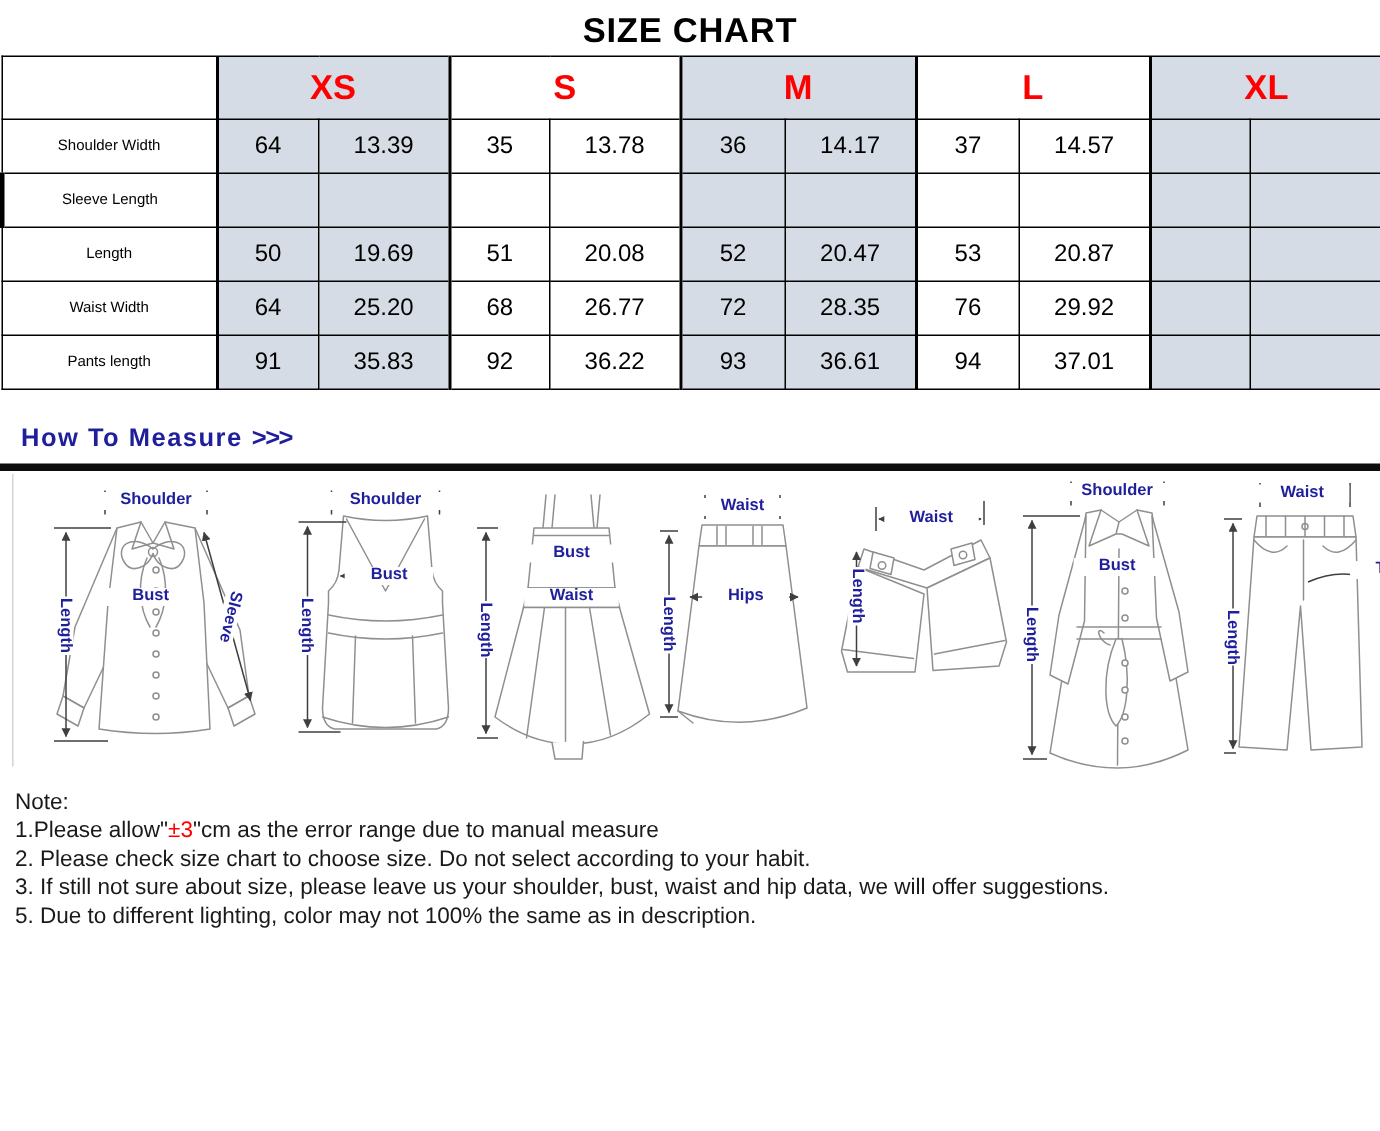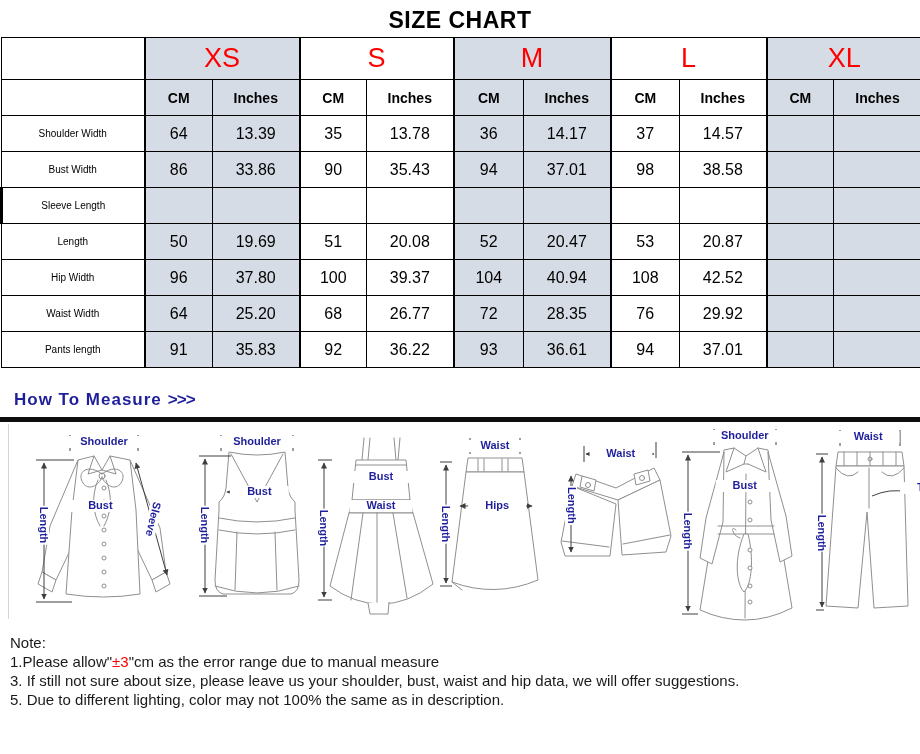--- a/index.html
+++ b/index.html
@@ -14,21 +14,21 @@
   }
   
   table.size{border-collapse:collapse;table-layout:fixed;width:920px;}
   table.size th,table.size td{
     border:1px solid #000;text-align:center;vertical-align:middle;
     padding:0;overflow:hidden;white-space:nowrap;background:#fff;
   }
   table.size .g{background:#d6dce5;}
   table.size .gl{border-left-width:2px;}
   table.size .soft{border-left:1px solid #8a8a8a;}
-  tr.size-row th{height:41px;font-size:27px;font-weight:normal;color:#ff0000;}
+  tr.size-row th{height:41px;font-size:23px;font-weight:bold;color:#ff0000;}
   tr.unit-row th{height:35px;font-size:14px;font-weight:bold;}
   td.rowlabel{height:35px;font-size:10px;}
   td.rowlabel.green-edge{border-left:3px solid #000000;}
   td.val{font-size:16px;}
   
   .measure-head{
     margin:22px 0 0 14px;font-size:17px;font-weight:bold;
     color:#1f1f9c;letter-spacing:1px;height:21px;
   }
   .measure-head .arrows{margin-left:6px;letter-spacing:-1px;}
@@ -86,62 +86,36 @@
   </colgroup>
   <thead>
     <tr class="size-row" id="size-row">
         <th></th>
         <th colspan="2" class="g gl">XS</th>
         <th colspan="2" class="gl">S</th>
         <th colspan="2" class="g gl">M</th>
         <th colspan="2" class="gl">L</th>
         <th colspan="2" class="g gl">XL</th>
       </tr>
-    <tr class="unit-row" id="unit-row">
-        <th></th>
-        <th class="g gl">CM</th>
-        <th class="g ">Inches</th>
-        <th class="gl">CM</th>
-        <th class="">Inches</th>
-        <th class="g gl">CM</th>
-        <th class="g ">Inches</th>
-        <th class="gl">CM</th>
-        <th class="">Inches</th>
-        <th class="g gl">CM</th>
-        <th class="g ">Inches</th>
-      </tr>
   </thead>
   <tbody id="table-body">
       <tr>
         <td class="rowlabel">Shoulder Width</td>
         <td class="val g gl">64</td>
         <td class="val g soft">13.39</td>
         <td class="val gl">35</td>
         <td class="val soft">13.78</td>
         <td class="val g gl">36</td>
         <td class="val g soft">14.17</td>
         <td class="val gl">37</td>
         <td class="val soft">14.57</td>
         <td class="val g gl"></td>
         <td class="val g soft"></td>
       </tr>
       <tr>
-        <td class="rowlabel">Bust Width</td>
-        <td class="val g gl">86</td>
-        <td class="val g soft">33.86</td>
-        <td class="val gl">90</td>
-        <td class="val soft">35.43</td>
-        <td class="val g gl">94</td>
-        <td class="val g soft">37.01</td>
-        <td class="val gl">98</td>
-        <td class="val soft">38.58</td>
-        <td class="val g gl"></td>
-        <td class="val g soft"></td>
-      </tr>
-      <tr>
         <td class="rowlabel green-edge">Sleeve Length</td>
         <td class="val g gl"></td>
         <td class="val g soft"></td>
         <td class="val gl"></td>
         <td class="val soft"></td>
         <td class="val g gl"></td>
         <td class="val g soft"></td>
         <td class="val gl"></td>
         <td class="val soft"></td>
         <td class="val g gl"></td>
@@ -150,33 +124,20 @@
       <tr>
         <td class="rowlabel">Length</td>
         <td class="val g gl">50</td>
         <td class="val g soft">19.69</td>
         <td class="val gl">51</td>
         <td class="val soft">20.08</td>
         <td class="val g gl">52</td>
         <td class="val g soft">20.47</td>
         <td class="val gl">53</td>
         <td class="val soft">20.87</td>
-        <td class="val g gl"></td>
-        <td class="val g soft"></td>
-      </tr>
-      <tr>
-        <td class="rowlabel">Hip Width</td>
-        <td class="val g gl">96</td>
-        <td class="val g soft">37.80</td>
-        <td class="val gl">100</td>
-        <td class="val soft">39.37</td>
-        <td class="val g gl">104</td>
-        <td class="val g soft">40.94</td>
-        <td class="val gl">108</td>
-        <td class="val soft">42.52</td>
         <td class="val g gl"></td>
         <td class="val g soft"></td>
       </tr>
       <tr>
         <td class="rowlabel">Waist Width</td>
         <td class="val g gl">64</td>
         <td class="val g soft">25.20</td>
         <td class="val gl">68</td>
         <td class="val soft">26.77</td>
         <td class="val g gl">72</td>
@@ -354,16 +315,17 @@
     <span class="flabel hc" style="left:52%;top:3px">Waist</span>
     <span class="flabel vlabel vc" style="left:3px;top:54%">Length</span>
     <span class="flabel" style="left:88px;top:54px">Thigh</span>
   </div>
 </div>
 
 <div class="notes">
   <div class="note-line">Note:</div>
   <div id="note-items">
       <div class="note-line"><span>1.Please allow"</span><span class="red">±3</span><span>"cm as the error range due to manual measure</span></div>
+      <div class="note-line"><span>2. Please check size chart to choose size. Do not select according to your habit.</span></div>
       <div class="note-line"><span>3. If still not sure about size, please leave us your shoulder, bust, waist and hip data, we will offer suggestions.</span></div>
       <div class="note-line"><span>5. Due to different lighting, color may not 100% the same as in description.</span></div>
     </div>
 </div>
 
 </body></html>

